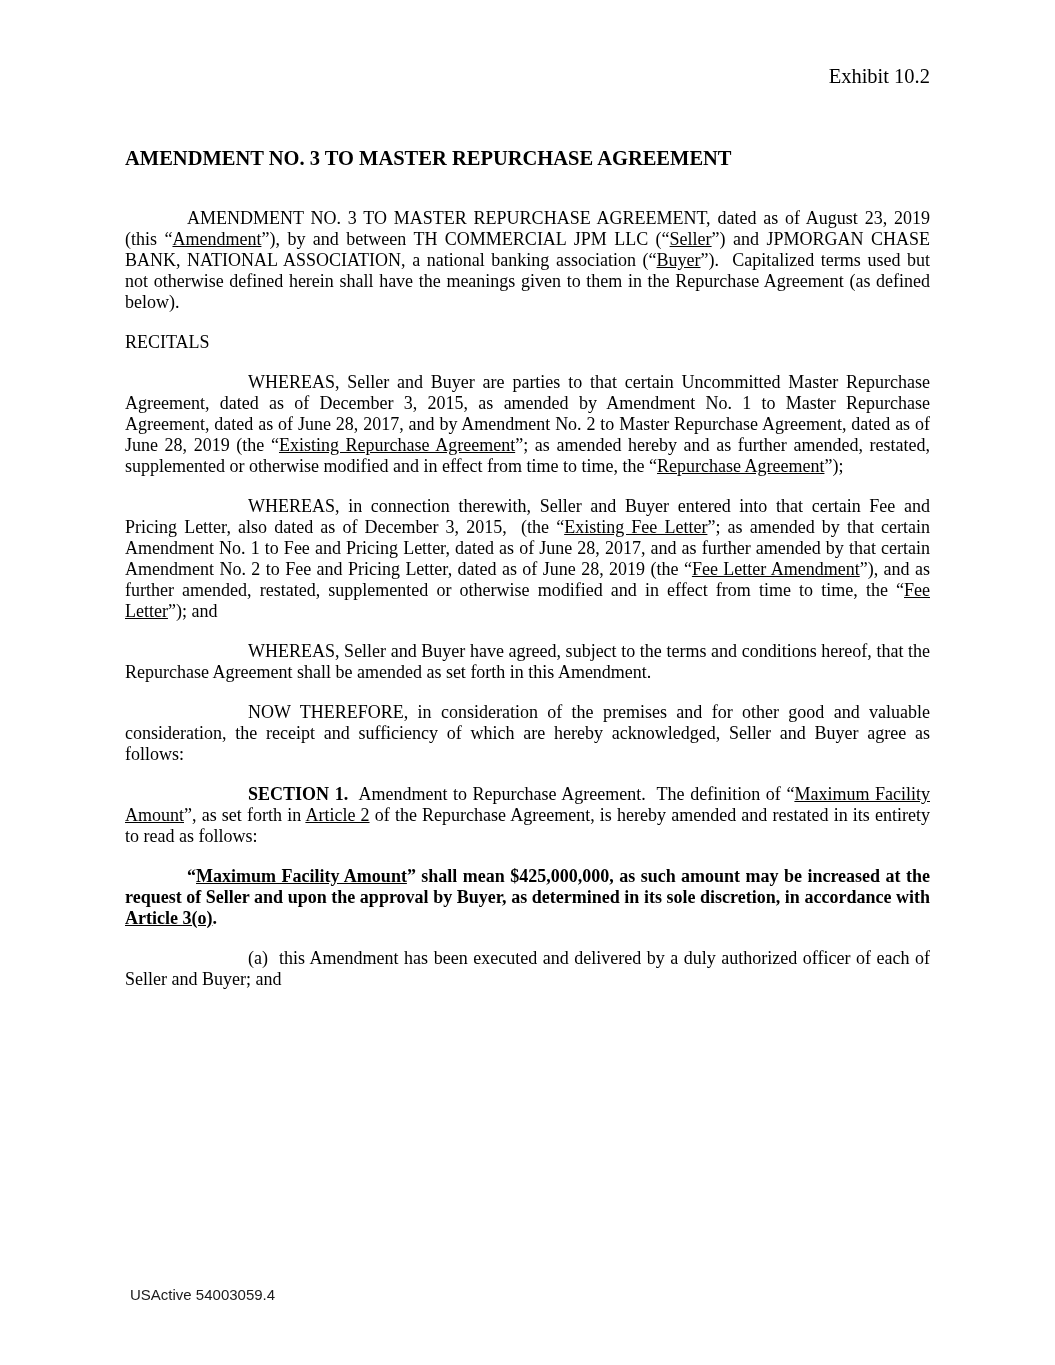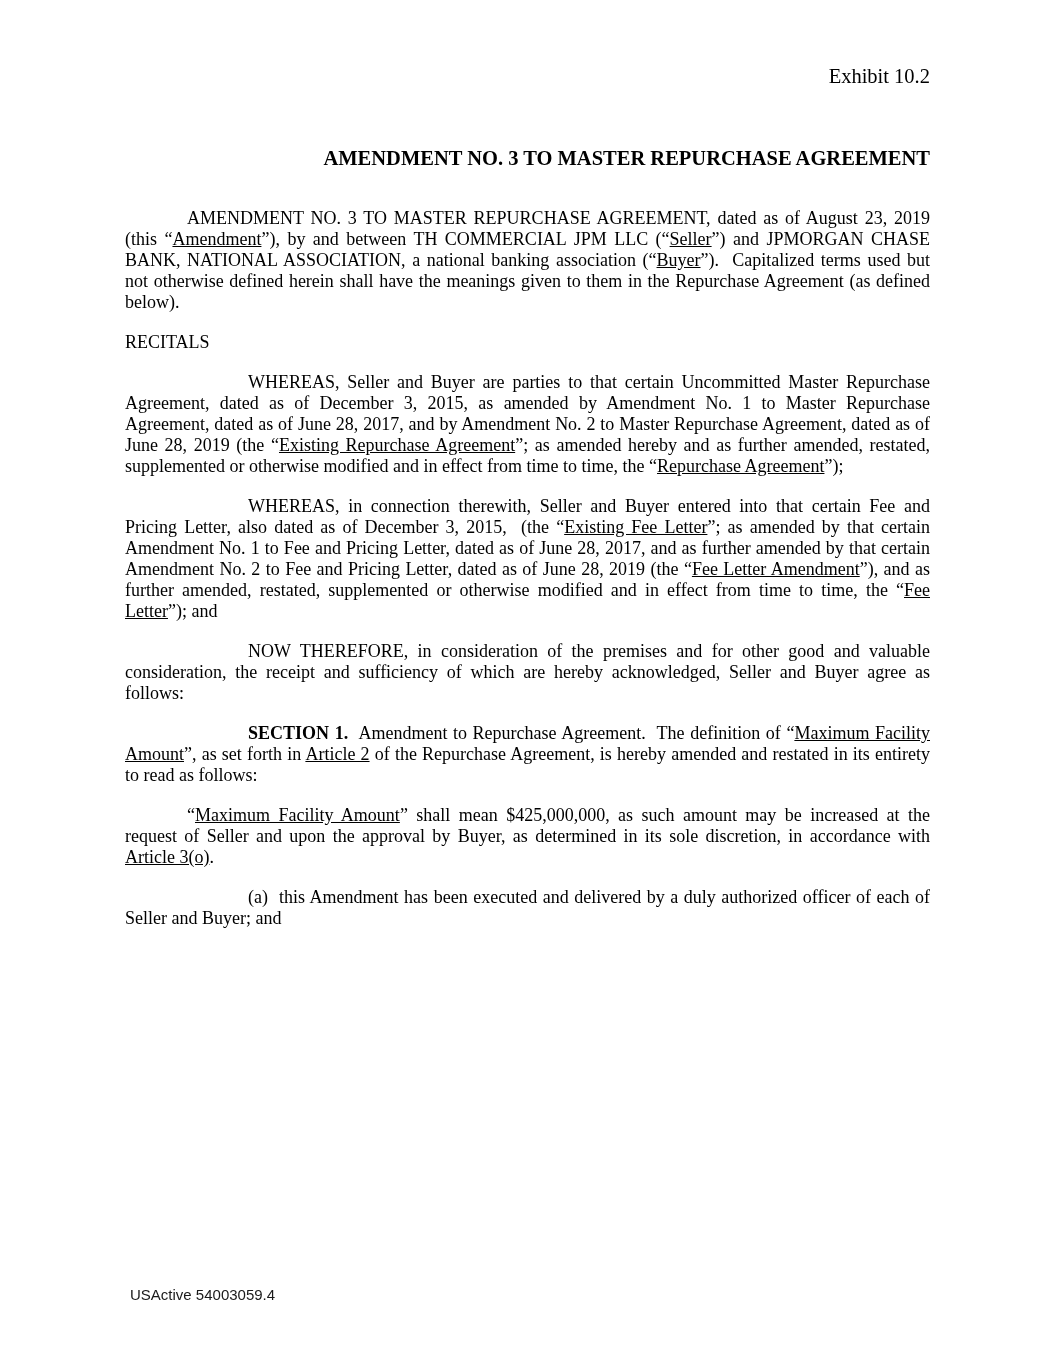--- a/index.html
+++ b/index.html
@@ -20,21 +20,21 @@
   .content {
     padding: 64px 125px 0 125px; 
   }
   .exhibit {
     text-align: right;
     font-size: 20.5px;
     line-height: 24px;
     margin: 0 0 58px 0;
   }
   .title {
-    text-align: right;
+    text-align: left;
     font-weight: bold;
     font-size: 20.5px;
     line-height: 24px;
     margin: 0 0 38px 0;
   }
   p.doc {
     margin: 0 0 19px 0;
     font-size: 18px;
     line-height: 21px;
     text-align: justify;
@@ -44,20 +44,21 @@
   .p-one  { text-indent: 123px; }  
   .h-center {
     text-align: center;
     text-indent: 0;
   }
   .quote {
     margin-left: 62px;
     margin-right: 62px;
     margin-top: 42px;
     text-indent: 62px;
+    font-weight: bold;
   }
   .u { text-decoration: underline; }
   strong { font-weight: bold; }
   .footer {
     position: absolute;
     left: 130px;
     top: 1286px;
     font-family: "Liberation Sans", "DejaVu Sans", sans-serif;
     font-size: 15px;
     color: #1a1a1a;
@@ -68,20 +69,21 @@
 
 <div class="page">
   <div class="content">
     <div class="exhibit">Exhibit 10.2</div>
     <h1 class="title">AMENDMENT NO. 3 TO MASTER REPURCHASE AGREEMENT</h1>
     <div id="doc-body">
         <p class="doc p-half"><span>AMENDMENT NO. 3 TO MASTER REPURCHASE AGREEMENT, dated as of August 23, 2019 (this “</span><span class="u">Amendment</span><span>”), by and between TH COMMERCIAL JPM LLC (“</span><span class="u">Seller</span><span>”) and JPMORGAN CHASE BANK, NATIONAL ASSOCIATION, a national banking association (“</span><span class="u">Buyer</span><span>”).&nbsp; Capitalized terms used but not otherwise defined herein shall have the meanings given to them in the Repurchase Agreement (as defined below).</span></p>
         <p class="doc h-center"><span>RECITALS</span></p>
         <p class="doc p-one"><span>WHEREAS, Seller and Buyer are parties to that certain Uncommitted Master Repurchase Agreement, dated as of December 3, 2015, as amended by Amendment No. 1 to Master Repurchase Agreement, dated as of June 28, 2017, and by Amendment No. 2 to Master Repurchase Agreement, dated as of June 28, 2019 (the “</span><span class="u">Existing Repurchase Agreement</span><span>”; as amended hereby and as further amended, restated, supplemented or otherwise modified and in effect from time to time, the “</span><span class="u">Repurchase Agreement</span><span>”);</span></p>
         <p class="doc p-one"><span>WHEREAS, in connection therewith, Seller and Buyer entered into that certain Fee and Pricing Letter, also dated as of December 3, 2015,&nbsp; (the “</span><span class="u">Existing Fee Letter</span><span>”; as amended by that certain Amendment No. 1 to Fee and Pricing Letter, dated as of June 28, 2017, and as further amended by that certain Amendment No. 2 to Fee and Pricing Letter, dated as of June 28, 2019 (the “</span><span class="u">Fee Letter Amendment</span><span>”), and as further amended, restated, supplemented or otherwise modified and in effect from time to time, the “</span><span class="u">Fee Letter</span><span>”); and</span></p>
+        <p class="doc p-one"><span>WHEREAS, Seller and Buyer have agreed, subject to the terms and conditions hereof, that the Repurchase Agreement shall be amended as set forth in this Amendment.</span></p>
         <p class="doc p-one"><span>NOW THEREFORE, in consideration of the premises and for other good and valuable consideration, the receipt and sufficiency of which are hereby acknowledged, Seller and Buyer agree as follows:</span></p>
         <p class="doc p-one"><strong>SECTION 1.</strong><span>&nbsp; Amendment to Repurchase Agreement.&nbsp; The definition of “</span><span class="u">Maximum Facility Amount</span><span>”, as set forth in </span><span class="u">Article 2</span><span> of the Repurchase Agreement, is hereby amended and restated in its entirety to read as follows:</span></p>
         <p class="doc quote"><span>“</span><span class="u">Maximum Facility Amount</span><span>” shall mean $425,000,000, as such amount may be increased at the request of Seller and upon the approval by Buyer, as determined in its sole discretion, in accordance with </span><span class="u">Article 3(o)</span><span>.</span></p>
         <p class="doc p-one"><span>(a)&nbsp;  this Amendment has been executed and delivered by a duly authorized officer of each of Seller and Buyer; and</span></p>
       </div>
   </div>
   <div class="footer">USActive 54003059.4</div>
 </div>
 
 </body></html>

